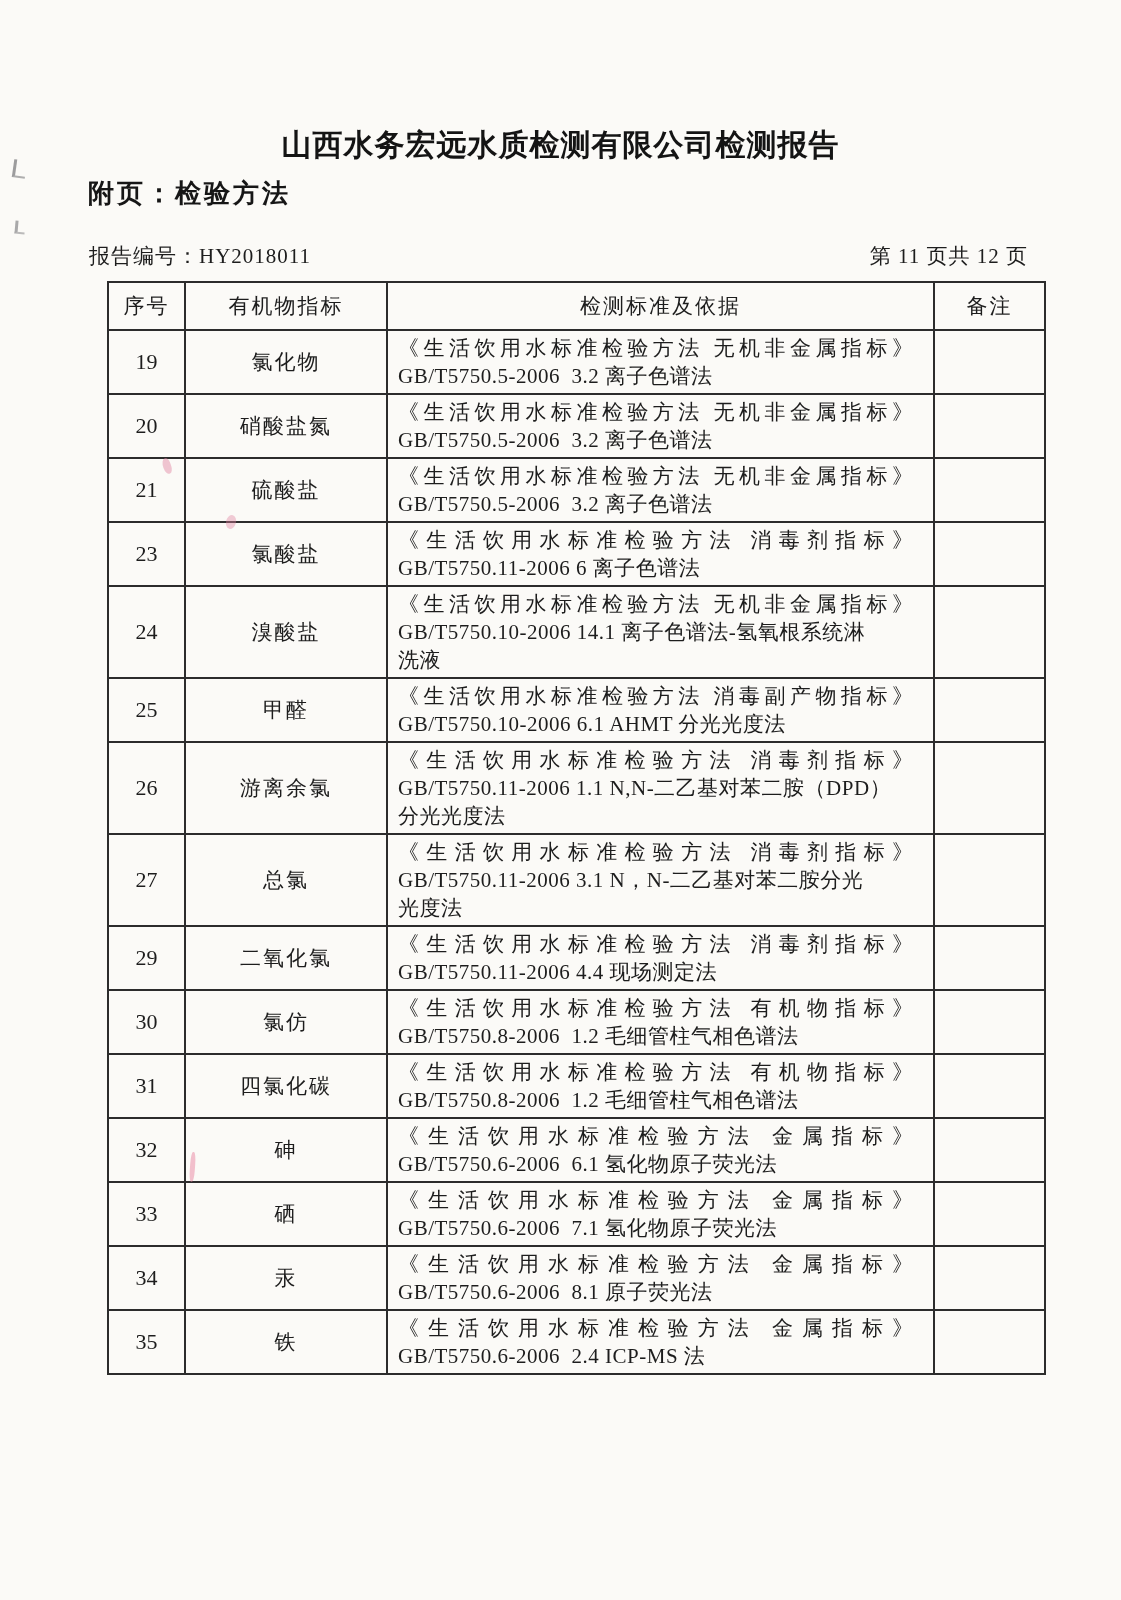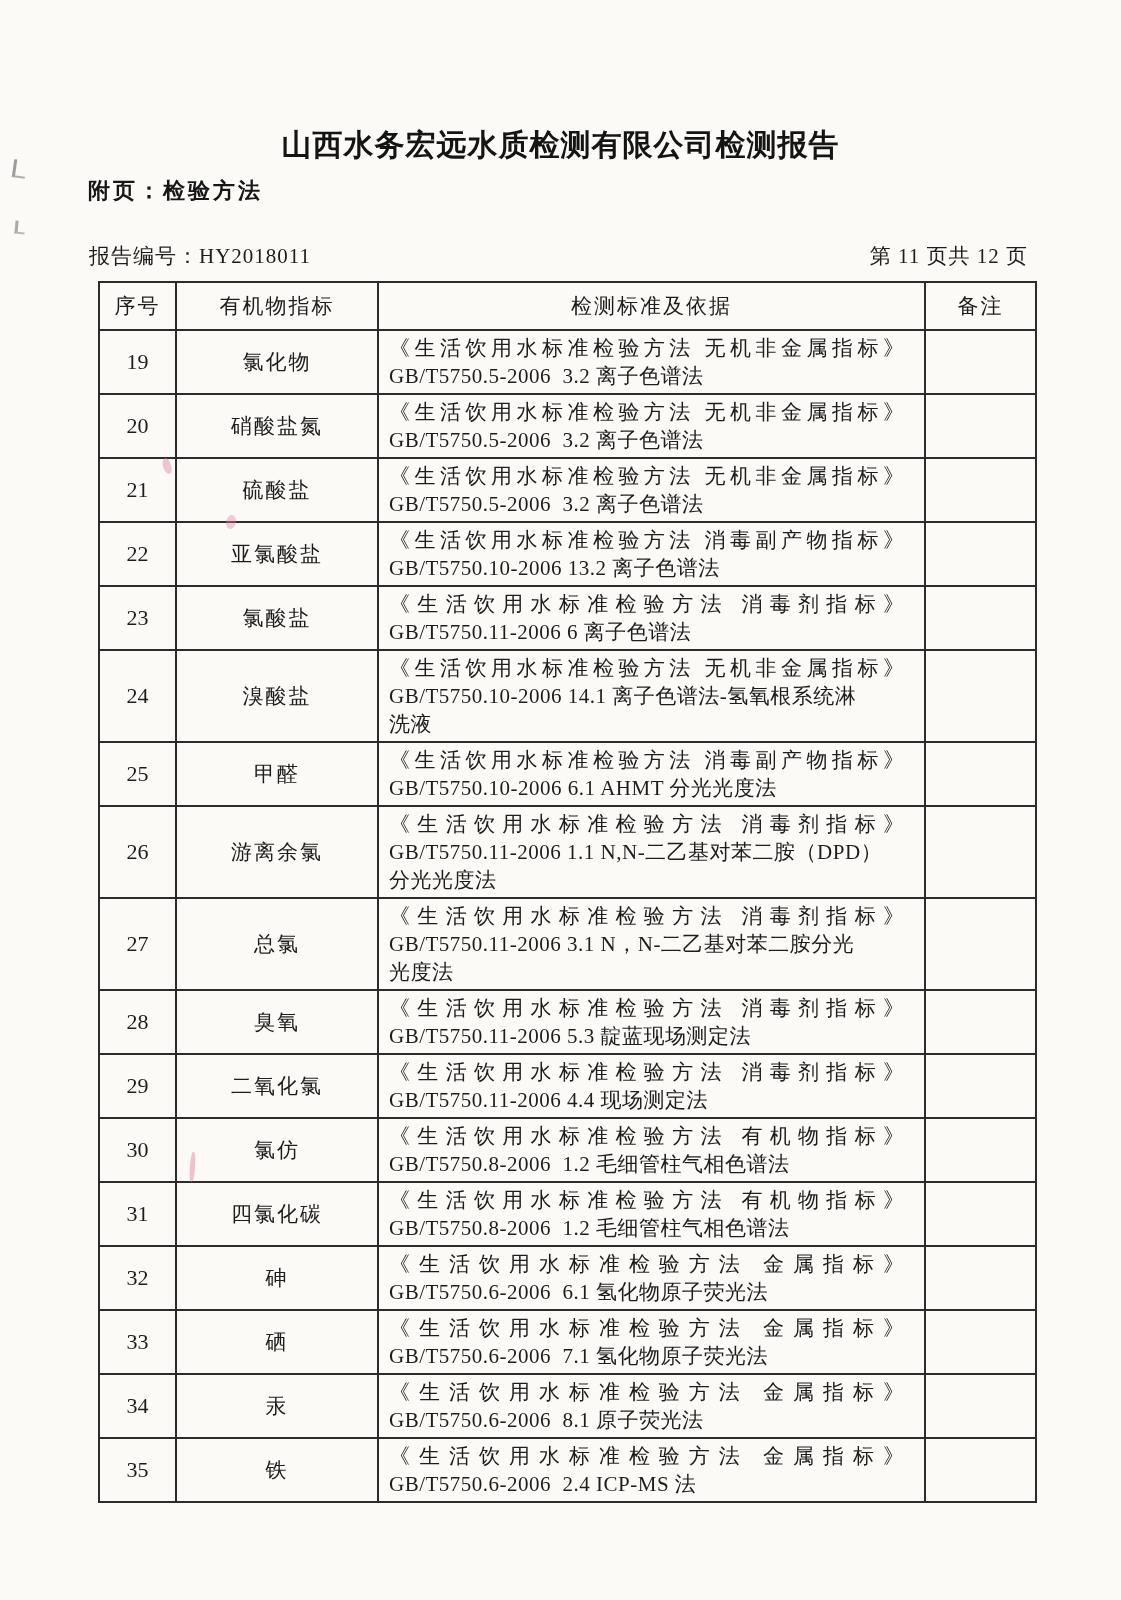--- a/index.html
+++ b/index.html
@@ -26,39 +26,39 @@
     font-size: 30px;
     letter-spacing: 1px;
     color: #141414;
   }
   .attachment-heading {
     position: absolute;
     top: 176px;
     left: 88px;
     font-family: "Liberation Sans", "DejaVu Sans", sans-serif;
     font-weight: bold;
-    font-size: 22px;
+    font-size: 26px;
     letter-spacing: 3px;
     color: #161616;
   }
   .meta-line {
     position: absolute;
     top: 242px;
     left: 89px;
     width: 939px;
     display: flex;
     justify-content: space-between;
     align-items: flex-start;
     font-size: 21px;
     letter-spacing: 1px;
   }
   table.methods {
     position: absolute;
     top: 281px;
-    left: 98px;
+    left: 107px;
     width: 937px;
     border-collapse: collapse;
     table-layout: fixed;
     font-size: 21px;
   }
   table.methods th,
   table.methods td {
     border: 2px solid #2c2c2c;
     vertical-align: middle;
     overflow: hidden;
@@ -180,29 +180,20 @@
       <tr>
     <td class="cell-no">21</td>
     <td class="cell-item">硫酸盐</td>
     <td class="cell-std">
       <div class="std-title">《生活饮用水标准检验方法 无机非金属指标》</div>
       <div class="std-method">GB/T5750.5-2006  3.2 离子色谱法</div>
     </td>
     <td class="cell-remark"></td>
   </tr>
       <tr>
-    <td class="cell-no">22</td>
-    <td class="cell-item">亚氯酸盐</td>
-    <td class="cell-std">
-      <div class="std-title">《生活饮用水标准检验方法 消毒副产物指标》</div>
-      <div class="std-method">GB/T5750.10-2006 13.2 离子色谱法</div>
-    </td>
-    <td class="cell-remark"></td>
-  </tr>
-      <tr>
     <td class="cell-no">23</td>
     <td class="cell-item">氯酸盐</td>
     <td class="cell-std">
       <div class="std-title">《生活饮用水标准检验方法 消毒剂指标》</div>
       <div class="std-method">GB/T5750.11-2006 6 离子色谱法</div>
     </td>
     <td class="cell-remark"></td>
   </tr>
       <tr>
     <td class="cell-no">24</td>
@@ -233,29 +224,20 @@
     </td>
     <td class="cell-remark"></td>
   </tr>
       <tr>
     <td class="cell-no">27</td>
     <td class="cell-item">总氯</td>
     <td class="cell-std">
       <div class="std-title">《生活饮用水标准检验方法 消毒剂指标》</div>
       <div class="std-method">GB/T5750.11-2006 3.1 N，N-二乙基对苯二胺分光
 光度法</div>
-    </td>
-    <td class="cell-remark"></td>
-  </tr>
-      <tr>
-    <td class="cell-no">28</td>
-    <td class="cell-item">臭氧</td>
-    <td class="cell-std">
-      <div class="std-title">《生活饮用水标准检验方法 消毒剂指标》</div>
-      <div class="std-method">GB/T5750.11-2006 5.3 靛蓝现场测定法</div>
     </td>
     <td class="cell-remark"></td>
   </tr>
       <tr>
     <td class="cell-no">29</td>
     <td class="cell-item">二氧化氯</td>
     <td class="cell-std">
       <div class="std-title">《生活饮用水标准检验方法 消毒剂指标》</div>
       <div class="std-method">GB/T5750.11-2006 4.4 现场测定法</div>
     </td>

